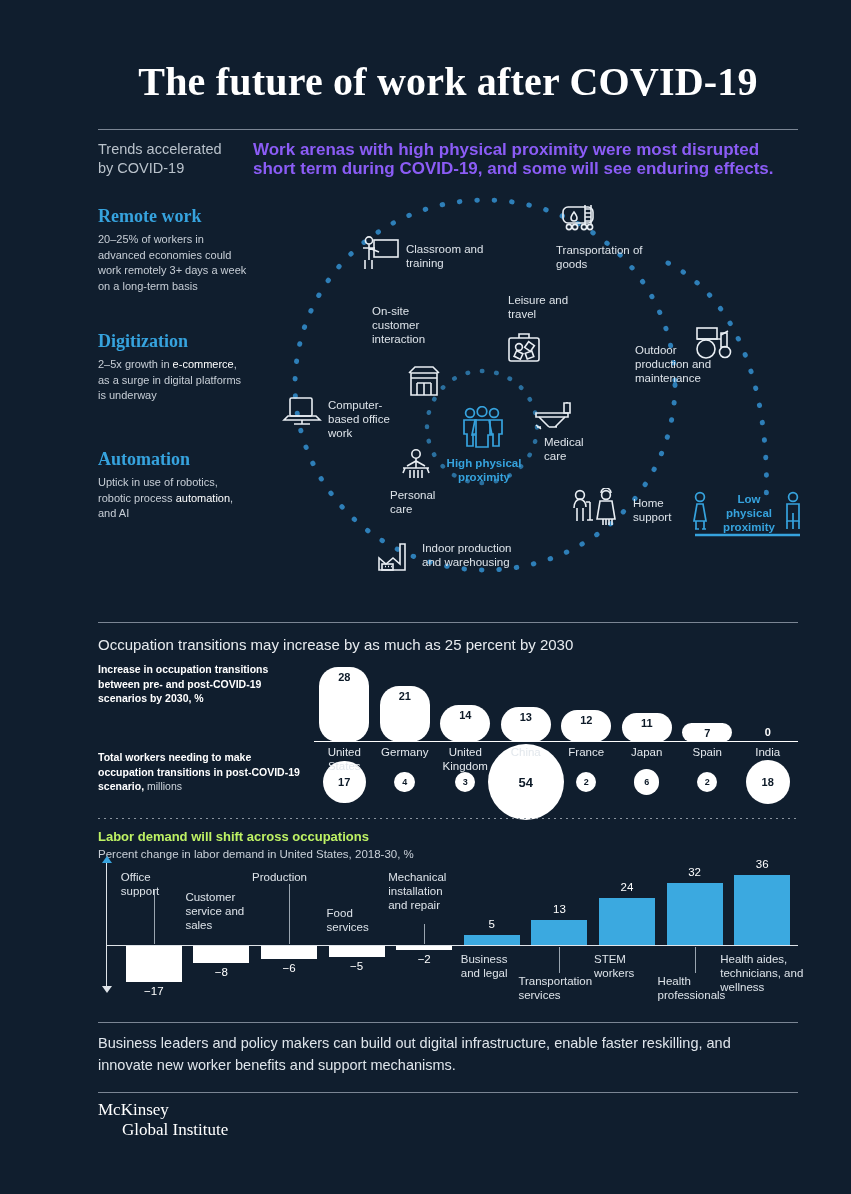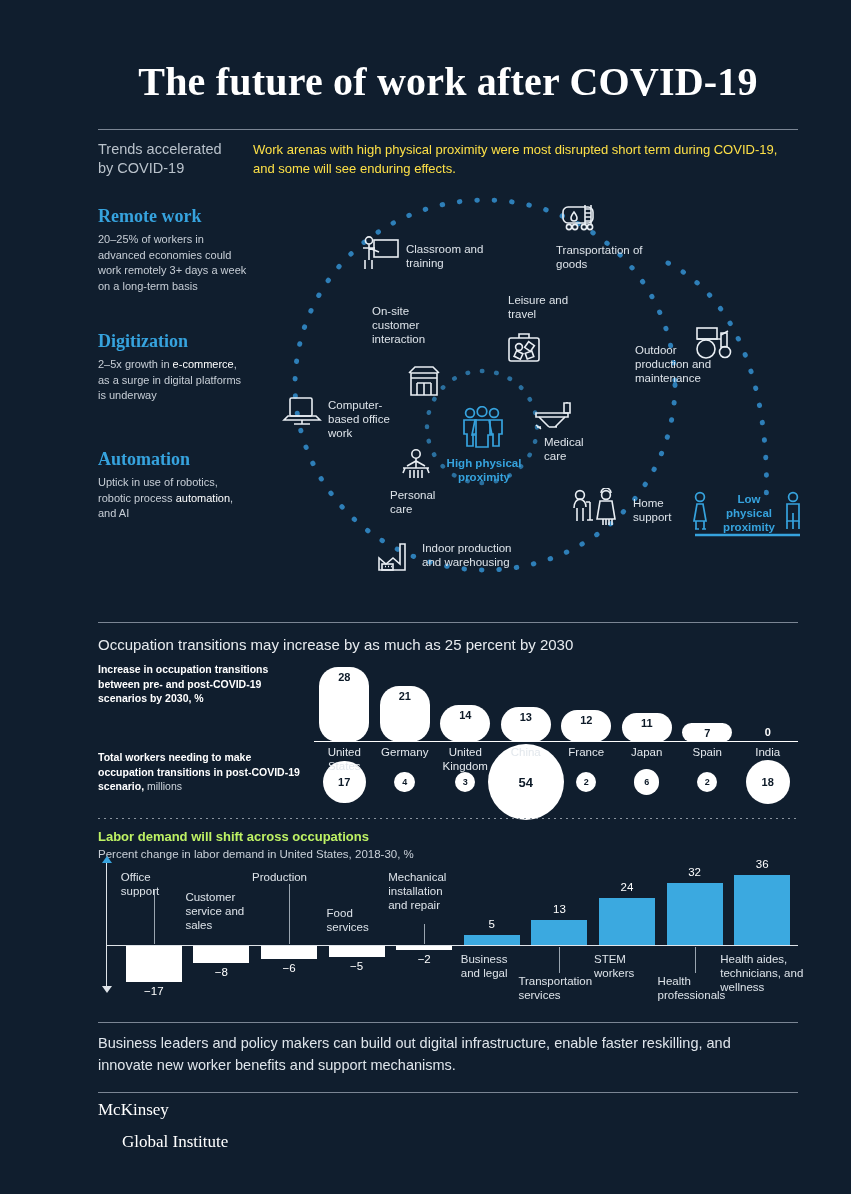--- a/index.html
+++ b/index.html
@@ -29,21 +29,21 @@
   .rule-mid2{left:98px;top:1022px;width:700px;}
   .rule-bot{left:98px;top:1092px;width:700px;}
 
   
   .subhead-left{
     position:absolute;left:98px;top:140px;width:140px;
     font-size:14.5px;line-height:19px;color:#b9c2cb;font-weight:400;
   }
   .subhead-right{
     position:absolute;left:253px;top:140px;width:540px;
-    font-size:13px;line-height:19px;color:#fde047;font-weight:400;
+    font-size:17px;line-height:19px;color:#8b5cf6;font-weight:700;
   }
 
   
   .trend{position:absolute;left:98px;width:152px;}
   .trend-h{
     font-family:"Liberation Serif", serif;
     font-size:18px;font-weight:700;color:#36a3de;margin:0 0 5px 0;
   }
   .trend-b{font-size:11px;line-height:15.5px;color:#c7ced6;}
   .trend-b b{color:#ffffff;font-weight:400;}
@@ -120,21 +120,21 @@
   .lcat{position:absolute;font-size:11.5px;line-height:14px;color:#dde3e9;}
   .leader{position:absolute;width:1px;background:#9aa5b0;}
 
   
   .closing{
     position:absolute;left:98px;top:1032px;width:690px;
     font-size:14.5px;line-height:22px;color:#dfe5eb;
   }
   .logo{position:absolute;left:98px;top:1100px;font-family:"Liberation Serif", serif;color:#ffffff;}
   .logo .l1{font-size:17px;}
-  .logo .l2{font-size:17px;margin-left:24px;margin-top:12px;}
+  .logo .l2{font-size:17px;margin-left:24px;}
 </style>
 </head>
 <body>
 
 <div class="page">
 
   <div class="title">The future of work after COVID-19</div>
   <div class="rule rule-top"></div>
 
   <div class="subhead-left">Trends accelerated by COVID-19</div>

